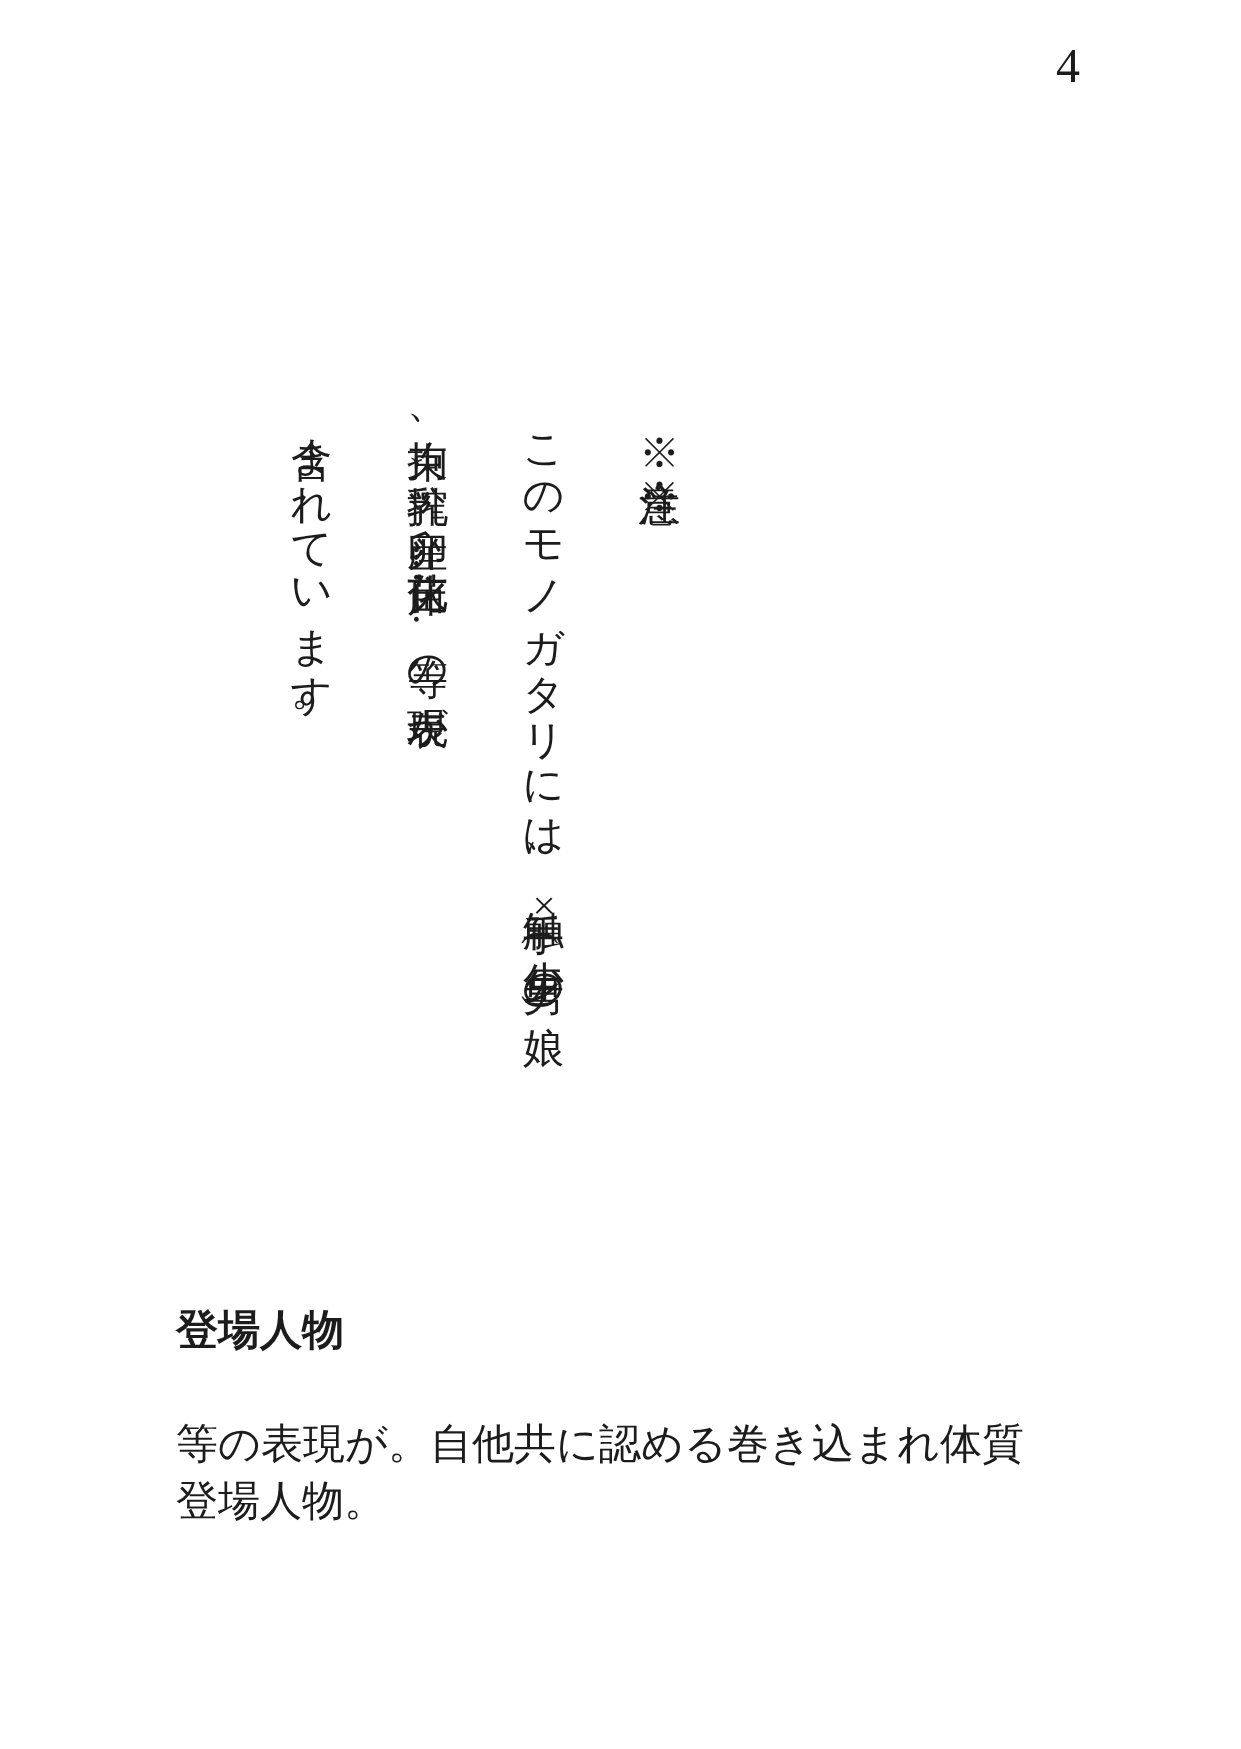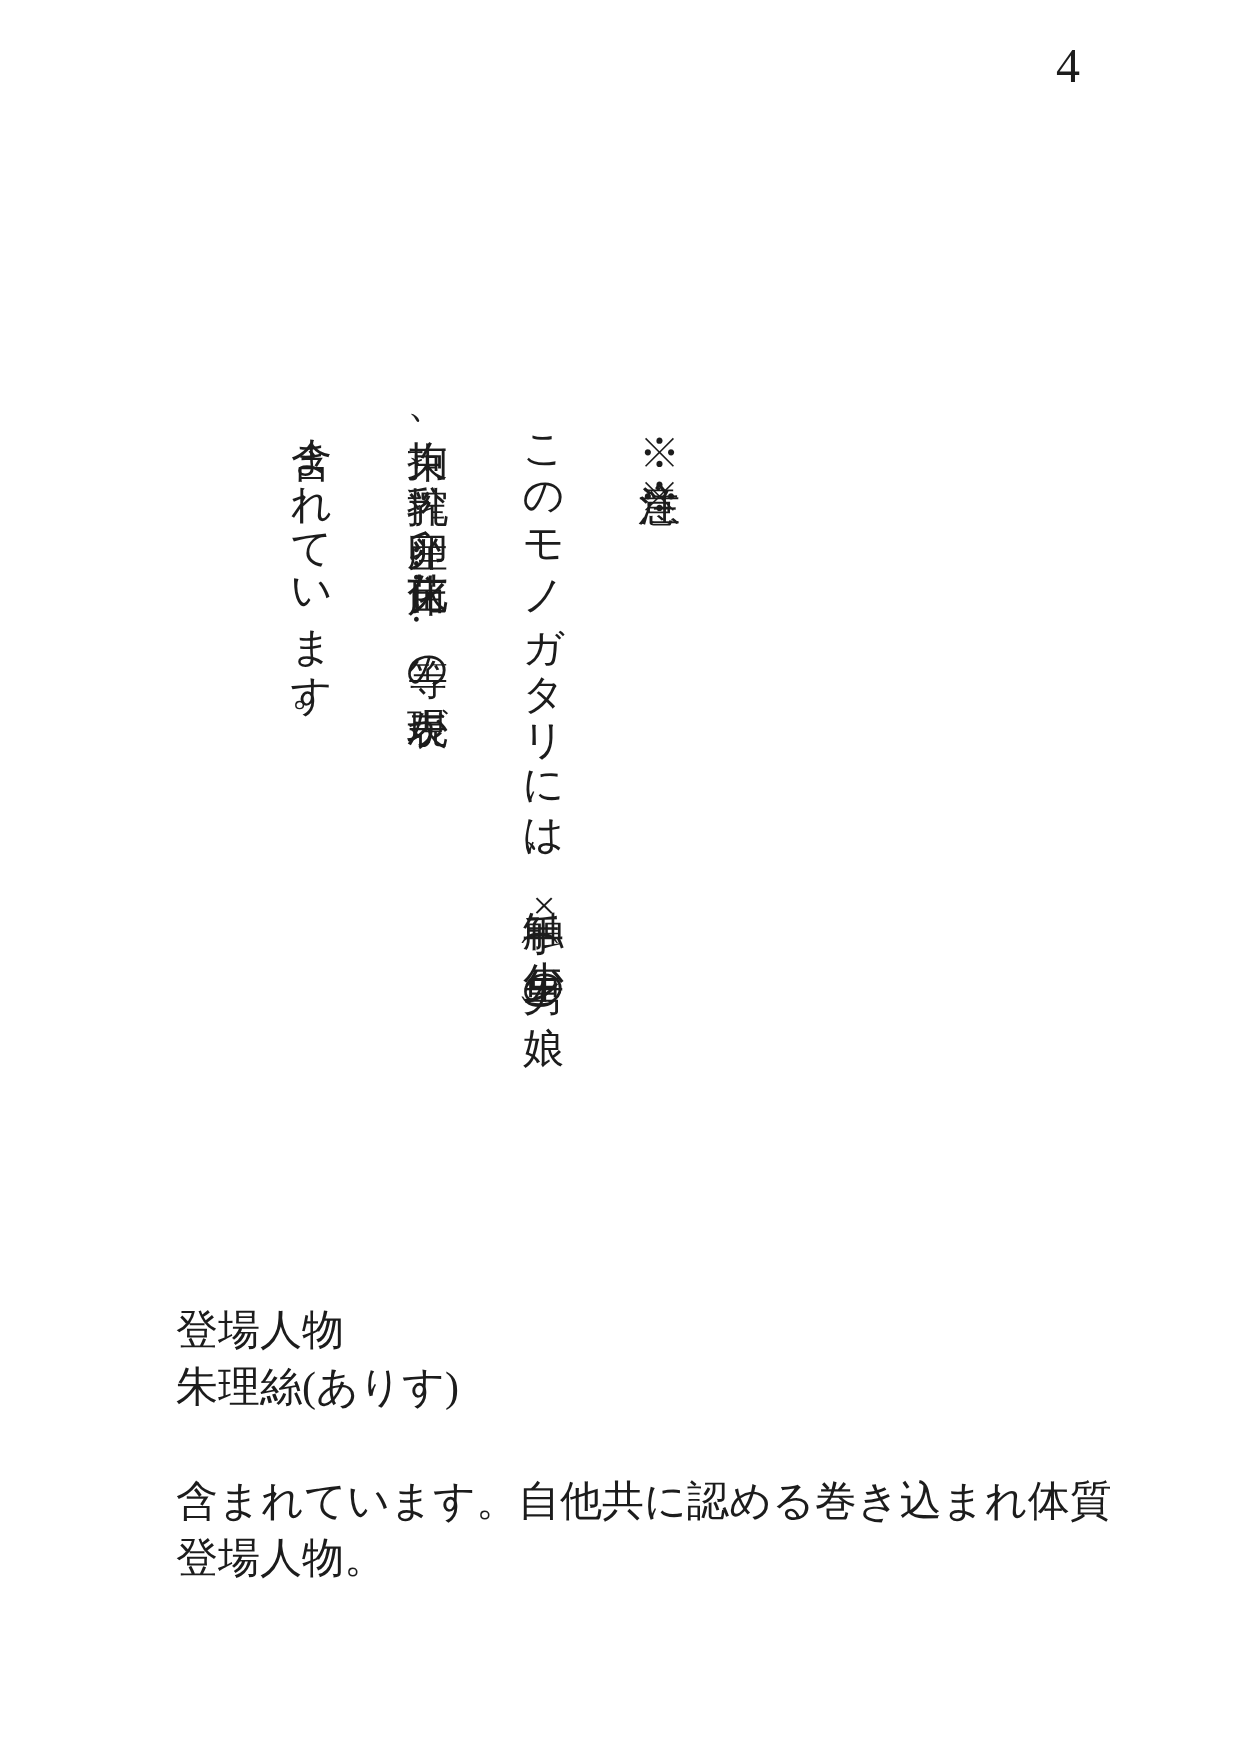--- a/index.html
+++ b/index.html
@@ -43,40 +43,39 @@
     position: absolute;
     left: 176px;
     top: 1302px;
     width: 960px;
     font-size: 42px;
     line-height: 57px;
     color: #1c1c1c;
   }
   .char-title,
   .char-name {
-    font-weight: normal;
+    font-weight: bold;
   }
 </style>
 </head>
 <body>
 
 <div class="page">
 
   <div class="page-number">4</div>
 
   <div class="notice-block">
     <span>※注意※</span><br>
     <span>このモノガタリには、触手×少年(男の娘)</span><br>
     <span>拘束、搾乳、産卵、苗床化……等の表現が、</span><br>
     <span>含まれています。</span>
   </div>
 
   <div class="characters">
     <div class="char-title">登場人物</div>
-    <div class="char-name">朱理絲(ありす)</div>
     <div class="char-desc">
       <br>
-      <span>含まれています。自他共に認める巻き込まれ体質</span><br>
+      <span>等の表現が。自他共に認める巻き込まれ体質</span><br>
       <span>登場人物。</span>
     </div>
   </div>
 
 </div>
 
 </body></html>

